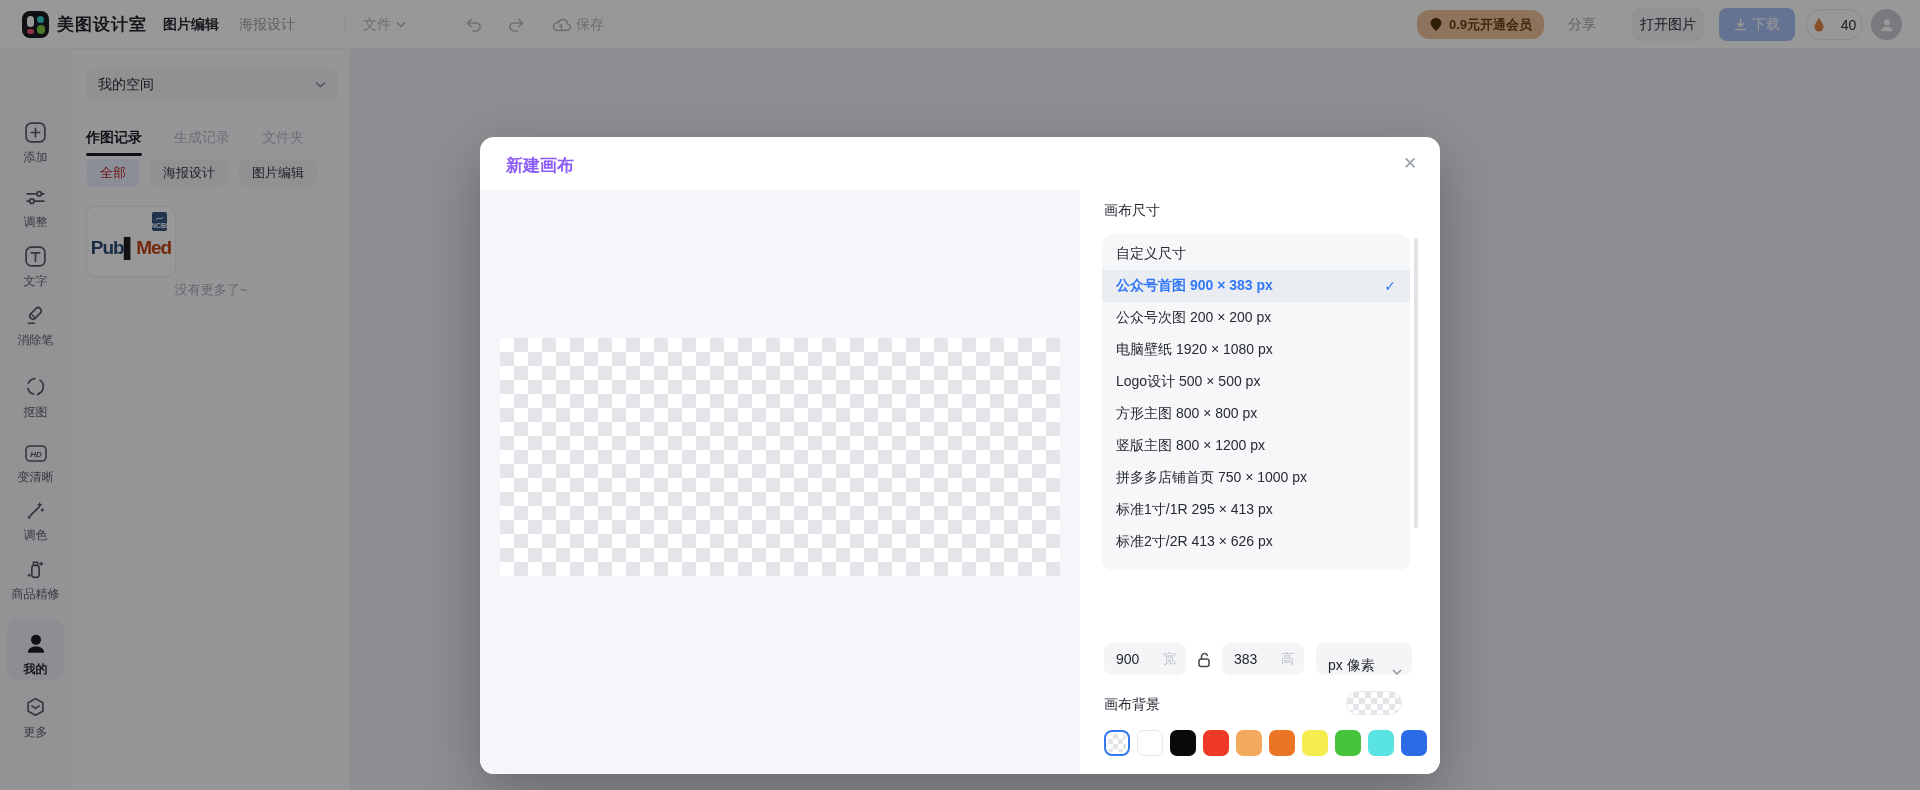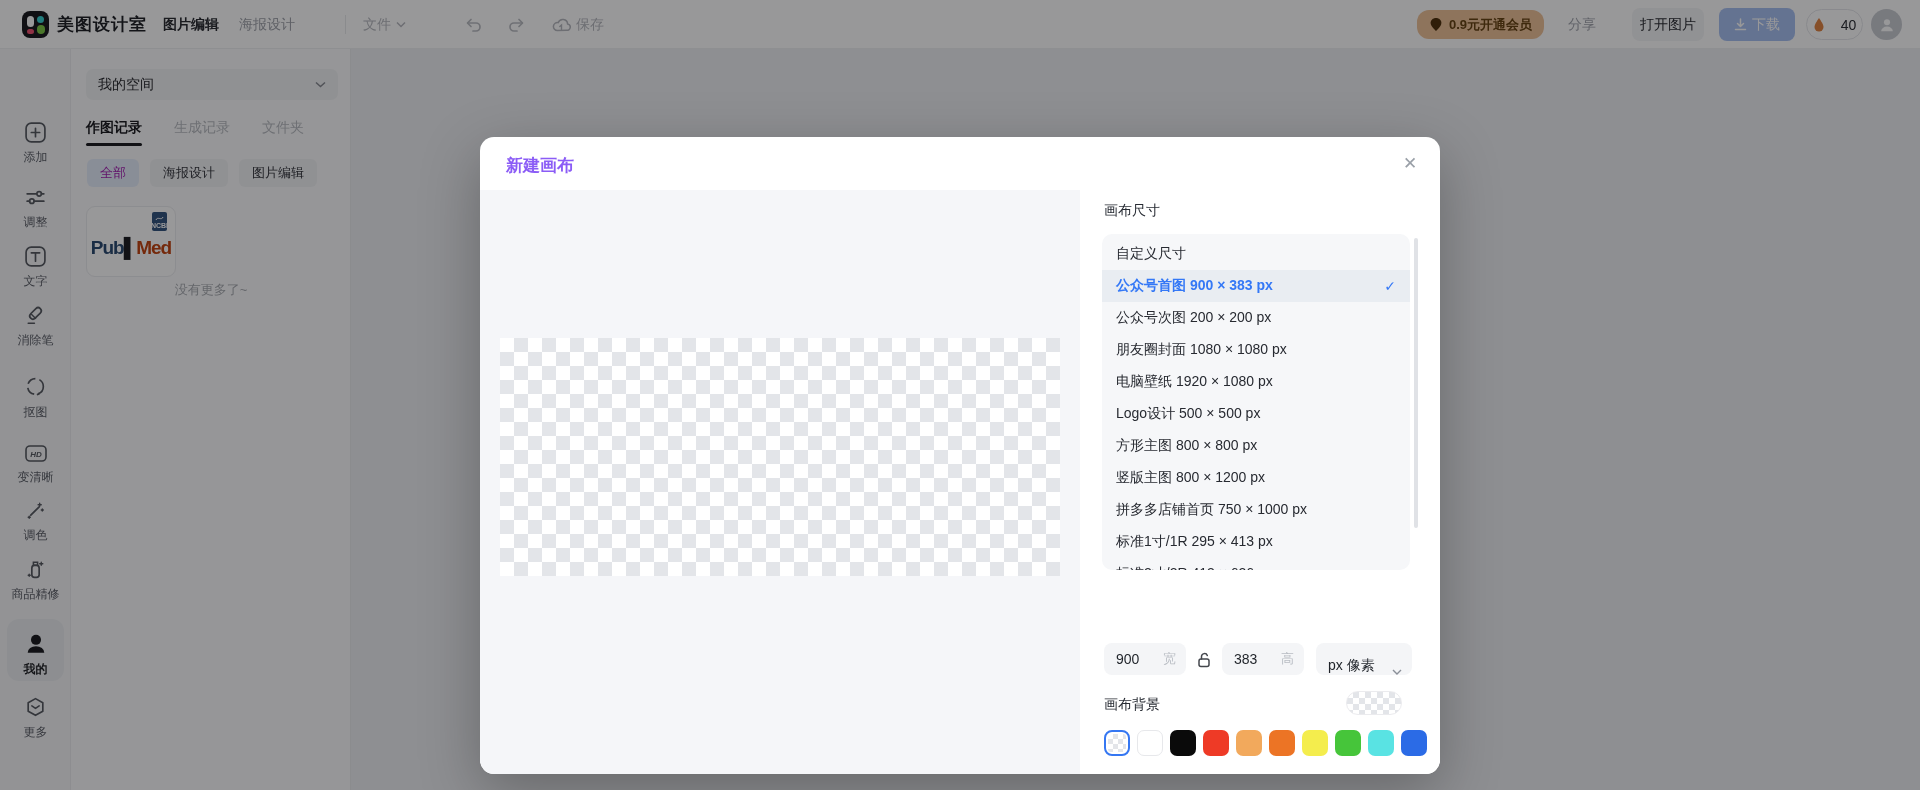--- a/index.html
+++ b/index.html
@@ -36,27 +36,27 @@
   .side-item{position:absolute;left:0;width:71px;text-align:center;color:#54575e;}
   .side-item svg{display:block;margin:0 auto 5px auto;}
   .side-label{font-size:12px;color:#585b63;}
   .side-active-card{position:absolute;left:7px;top:570px;width:57px;height:62px;background:#eceef1;border-radius:12px;}
   .side-item.active .side-label{color:#1c1e22;font-weight:bold;}
 
   
   .panel{position:absolute;left:71px;top:49px;width:280px;height:741px;background:#fcfcfd;border-right:1px solid #e9eaed;z-index:5;}
   .space-select{position:absolute;left:15px;top:20px;width:252px;height:31px;background:#f2f3f5;border-radius:7px;display:flex;align-items:center;padding:0 12px;font-size:14px;color:#26282c;}
   .space-select .chev{margin-left:auto;}
-  .tabs{position:absolute;left:15px;top:70px;display:flex;gap:32px;font-size:14px;}
+  .tabs{position:absolute;left:15px;top:80px;display:flex;gap:32px;font-size:14px;}
   .tab{color:#b6b9bf;padding-bottom:9px;position:relative;}
   .tab.active{color:#17181c;font-weight:bold;}
   .tab.active:after{content:"";position:absolute;left:0;right:0;bottom:0;height:3px;background:#17181c;border-radius:2px;}
   .filters{position:absolute;left:16px;top:110px;display:flex;gap:11px;}
   .chip{height:28px;padding:0 13px;border-radius:6px;background:#f2f3f5;color:#303239;font-size:13px;display:flex;align-items:center;}
-  .chip.active{background:#e6eefc;color:#a21caf;}
+  .chip.active{background:#e6eefc;color:#b91c1c;}
   .thumb{position:absolute;left:15px;top:157px;width:90px;height:71px;background:#ffffff;border:1px solid #ebecef;border-radius:9px;position:absolute;overflow:hidden;}
   .thumb .ncbi{position:absolute;right:8px;top:5px;width:15px;height:19px;background:#30517c;border-radius:2px;color:#fff;font-size:4px;display:flex;flex-direction:column;align-items:center;justify-content:flex-end;padding-bottom:2px;gap:1px;}
   .thumb .ncbi b{font-size:7px;line-height:6px;}
   .thumb .pmrow{position:absolute;left:0;right:0;top:30px;text-align:center;font-weight:bold;font-size:19px;letter-spacing:-1px;}
   .thumb .pub{color:#27476e;}
   .thumb .bk{color:#17181c;}
   .thumb .med{color:#c2410c;}
   .no-more{position:absolute;left:0;width:280px;top:232px;text-align:center;color:#a7aab0;font-size:13px;}
 
   
@@ -305,23 +305,20 @@
             <span>自定义尺寸</span>
           </div>
         <div class="size-row selected">
             <span>公众号首图 900 × 383 px</span>
             <span class="check">✓</span>
           </div>
         <div class="size-row">
             <span>公众号次图 200 × 200 px</span>
           </div>
         <div class="size-row">
-            <span>朋友圈封面 1080 × 1080 px</span>
-          </div>
-        <div class="size-row">
             <span>电脑壁纸 1920 × 1080 px</span>
           </div>
         <div class="size-row">
             <span>Logo设计 500 × 500 px</span>
           </div>
         <div class="size-row">
             <span>方形主图 800 × 800 px</span>
           </div>
         <div class="size-row">
             <span>竖版主图 800 × 1200 px</span>

